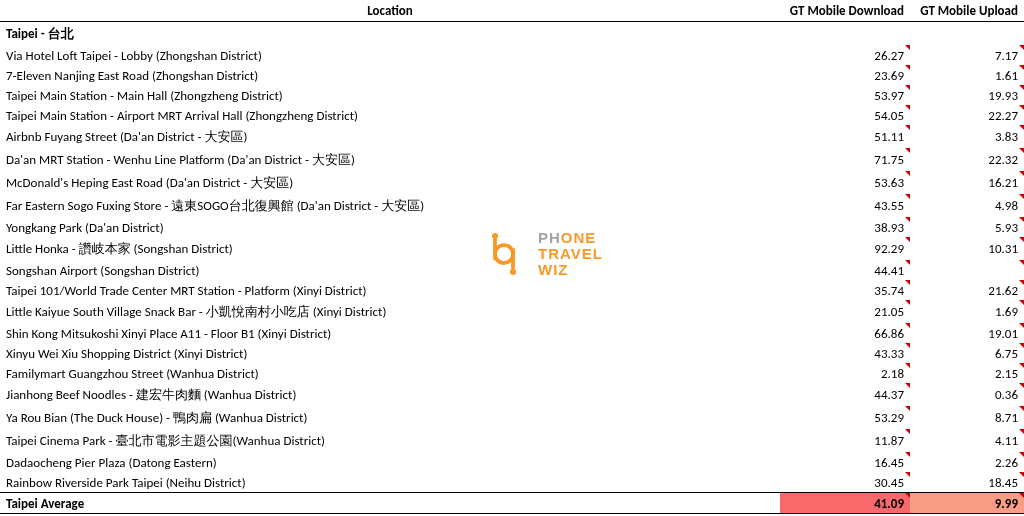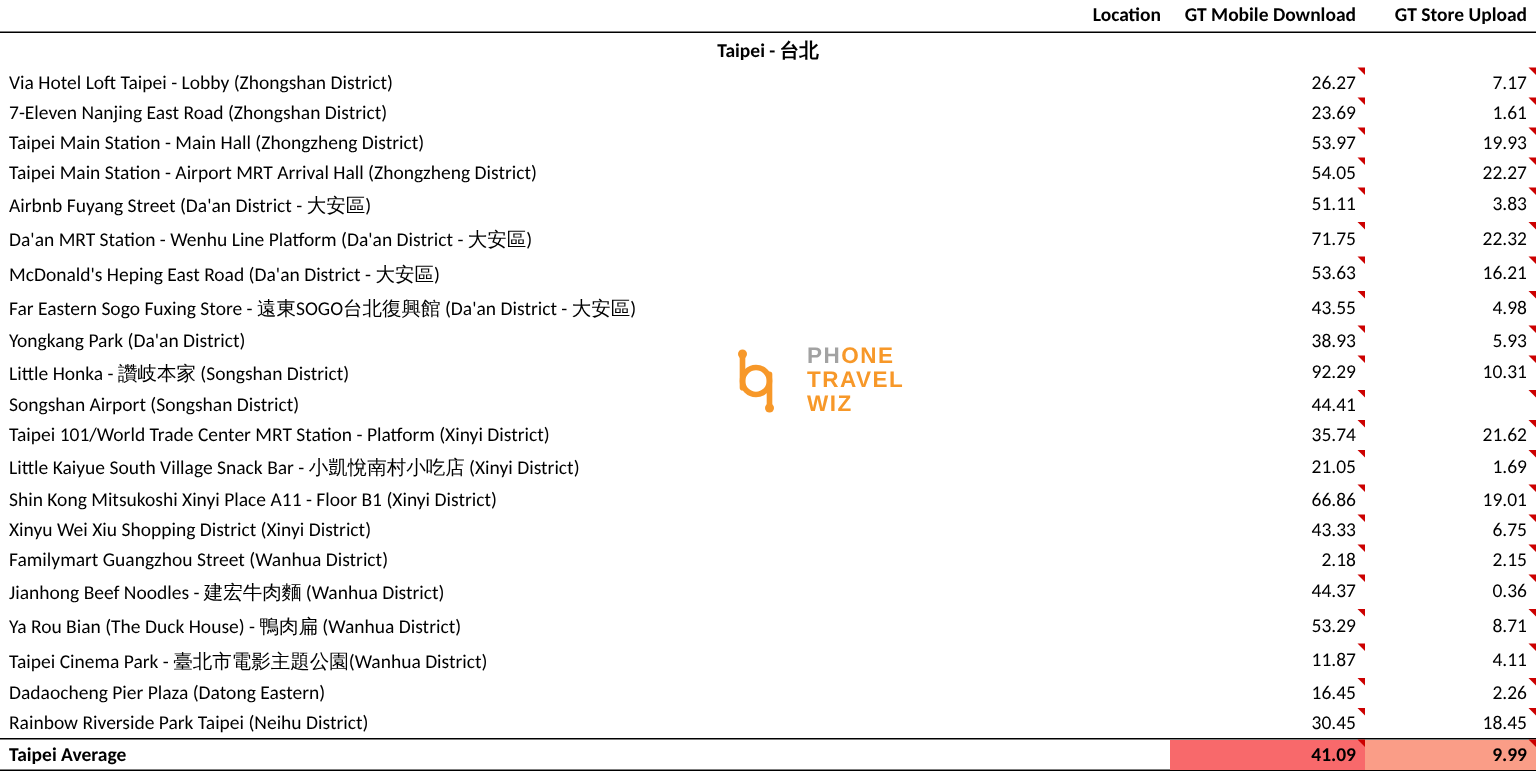--- a/index.html
+++ b/index.html
@@ -13,21 +13,21 @@
     height: 516px;
     overflow: hidden;
     position: relative;
   }
   table {
     width: 100%;
     border-collapse: collapse;
     table-layout: fixed;
   }
   th {
-    text-align: right;
+    text-align: center;
     font-weight: bold;
     border-bottom: 1.5px solid #000;
     padding: 3px 6px;
     font-size: 13px;
   }
   th.num { text-align: right; }
   td {
     padding: 2.5px 6px;
     position: relative;
     color: #000;
@@ -40,21 +40,20 @@
     content: "";
     position: absolute;
     top: 0;
     right: 0;
     width: 0;
     height: 0;
     border-left: 5px solid transparent;
     border-top: 5px solid #c00;
   }
   tr.section td {
-    text-align: center;
     font-weight: bold;
     background: #fff;
   }
   tr.avg td {
     font-weight: bold;
     border-top: 1.5px solid #000;
     border-bottom: 1.5px solid #000;
   }
   tr.avg td.num {
     background: #f8696b;
@@ -96,21 +95,21 @@
 <table>
   <colgroup>
     <col class="loc">
       <col class="dl">
       <col class="ul">
   </colgroup>
   <thead>
     <tr>
       <th>Location</th>
       <th class="num">GT Mobile Download</th>
-      <th class="num">GT Store Upload</th>
+      <th class="num">GT Mobile Upload</th>
     </tr>
   </thead>
   <tbody id="tbody">
     <tr class="section">
       <td colspan="3">Taipei - 台北</td>
     </tr>
   <tr>
         <td>Via Hotel Loft Taipei - Lobby (Zhongshan District)</td>
         <td class="num corner">26.27</td>
         <td class="num corner">7.17</td>

